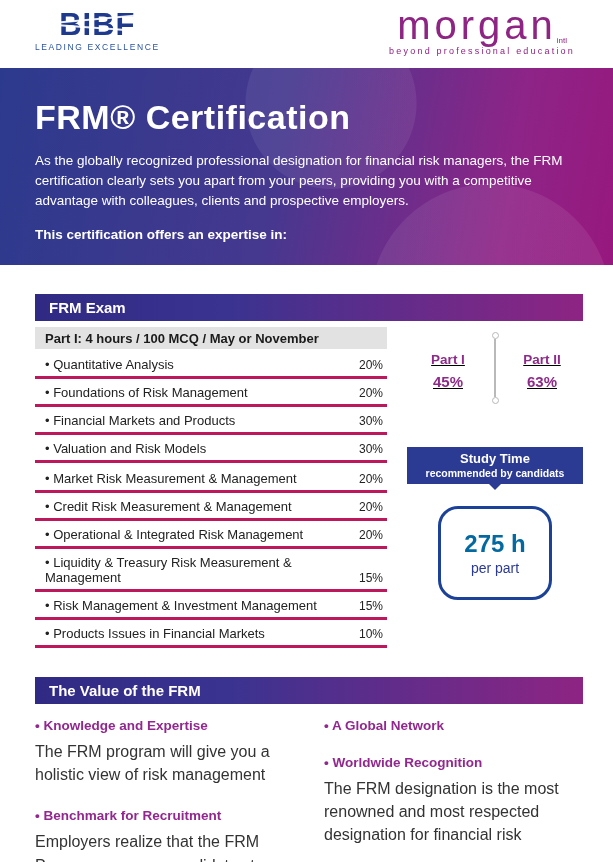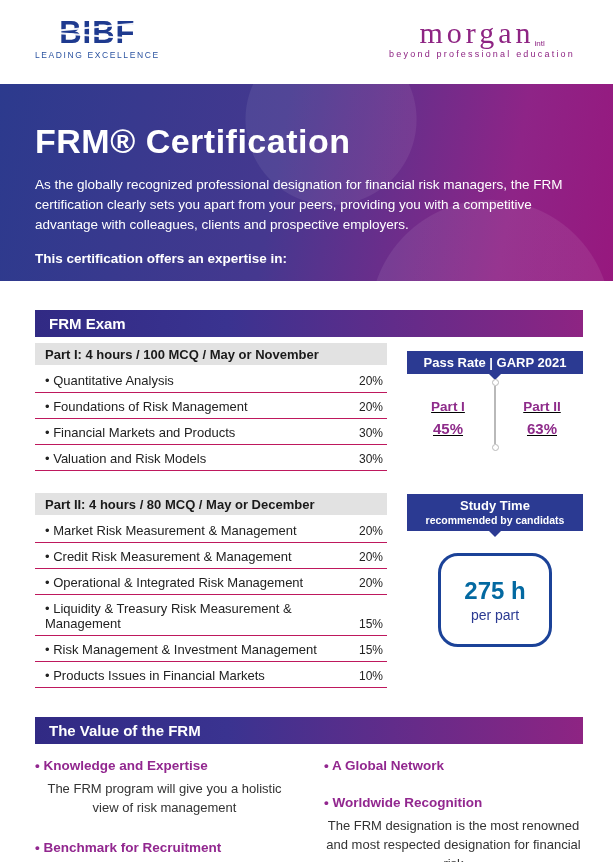--- a/index.html
+++ b/index.html
@@ -1,33 +1,33 @@
 <!DOCTYPE html>
 <html><head>
 <meta charset="utf-8">
 <style>
   html,body { margin:0; padding:0; background:#ffffff; }
   body { font-family:"Liberation Sans", sans-serif; }
   .page { position:relative; width:613px; height:862px; background:#ffffff; overflow:hidden; }
 
   
-  .top-header { height:84px; display:flex; justify-content:space-between; align-items:center; padding:0 38px 8px 35px; box-sizing:border-box; }
+  .top-header { height:68px; display:flex; justify-content:space-between; align-items:center; padding:0 38px 8px 35px; box-sizing:border-box; }
   .bibf-logo { position:relative; text-align:center; }
   .bibf-word { font-size:31px; font-weight:bold; color:#1e3a8f; letter-spacing:1px; line-height:1; font-family:"Liberation Sans", sans-serif; }
   .bibf-streak { position:absolute; left:-8px; right:-8px; height:2px; background:#ffffff; opacity:.9; }
   .bibf-streak.s1 { top:9px; transform:rotate(-5deg); }
   .bibf-streak.s2 { top:18px; transform:rotate(4deg); }
   .bibf-tagline { font-size:8.5px; color:#2a52a0; letter-spacing:1.6px; margin-top:2px;text-align:center; }
   .morgan-logo { text-align:center; }
-  .morgan-word { font-size:30px; color:#8e2483; letter-spacing:4px; font-weight:400; line-height:1;font-family:Liberation Serif, serif; }
+  .morgan-word { font-size:40px; color:#8e2483; letter-spacing:4px; font-weight:400; line-height:1; }
   .morgan-suffix { font-size:8px; color:#8e2483; vertical-align:bottom; letter-spacing:0; }
   .morgan-tagline { font-size:9px; color:#8e2483; letter-spacing:2.2px; margin-top:1px; }
 
   
-  .hero { position:relative; height:197px; box-sizing:border-box; padding:32px 35px 0 35px; color:#ffffff;
+  .hero { position:relative; height:197px; box-sizing:border-box; padding:24px 35px 0 35px; color:#ffffff;
           background:
             radial-gradient(circle at 54% 18%, rgba(255,255,255,0.07) 0 85px, rgba(255,255,255,0) 86px),
             radial-gradient(circle at 80% 120%, rgba(255,255,255,0.08) 0 120px, rgba(255,255,255,0) 121px),
             linear-gradient(100deg, #2c3a8d 0%, #45388f 45%, #8e2487 82%, #97187e 100%); }
   .hero-title { font-size:34px; font-weight:bold; margin:6px 0 14px 0; letter-spacing:0.5px; }
   .hero-para { font-size:13.5px; font-weight:400; line-height:1.48; max-width:560px; margin:0 0 14px 0; }
   .hero-expertise { font-size:13.5px; font-weight:600; line-height:1.45; max-width:570px; }
 
   
   .content { padding:0 30px 0 35px; }
@@ -35,21 +35,21 @@
                  background:linear-gradient(90deg, #312a84 0%, #3a3390 35%, #8e2483 100%); }
 
   
   .exam-flex { display:flex; margin-top:6px; }
   .exam-left { width:352px; }
   .exam-right { flex:1; margin-left:20px; }
 
   .part-bar { background:#e2e2e2; font-size:13px; font-weight:bold; color:#1a1a1a; padding:4px 24px 3px 10px; }
   .part-bar.second { margin-top:22px; }
   .topics { margin-top:2px; }
-  .topic-row { display:flex; justify-content:space-between; align-items:flex-end; border-bottom:1px solid #be185d; padding:6px 2px 4px 10px; }
+  .topic-row { display:flex; justify-content:space-between; align-items:flex-end; border-bottom:3px solid #be185d; padding:6px 2px 4px 10px; }
   .topic-label { font-size:13px; color:#222222; }
   .topic-label::before { content:"•  "; color:#222222; }
   .topic-weight { font-size:12px; color:#222222; padding-right:2px; }
 
   
   .callout-box { position:relative; background:#2b3a92; color:#ffffff; text-align:center; margin-top:8px; }
   .callout-box::after { content:""; position:absolute; left:50%; bottom:-6px; margin-left:-6px; border-left:6px solid transparent; border-right:6px solid transparent; border-top:6px solid #2b3a92; }
   .passrate-box { padding:4px 0; font-size:13px; font-weight:bold; }
   .parts-row { display:flex; align-items:center; justify-content:space-between; margin-top:18px; padding:0 12px; }
   .part-cell { text-align:center; width:58px;text-decoration:underline; }
@@ -66,21 +66,21 @@
   .hours-box { width:108px; height:88px; margin:22px auto 0 auto; border:3.5px solid #1b4298; border-radius:20px; display:flex; flex-direction:column; align-items:center; justify-content:center; }
   .hours-value { font-size:24px; font-weight:bold; color:#0369a1; }
   .hours-per { font-size:14px; color:#2b3a92; margin-top:2px; }
 
   
   .value-flex { display:flex; gap:30px; margin-top:14px; }
   .value-col { flex:1; }
   .value-item { margin-bottom:22px; }
   .value-title { font-size:13.5px; font-weight:bold; color:#92278f; margin-bottom:7px; }
   .value-title::before { content:"• "; }
-  .value-body { font-size:13px; color:#333333; line-height:1.45;text-align:center; }
+  .value-body { font-size:16px; color:#333333; line-height:1.45; }
 </style>
 </head>
 <body>
 
 <div class="page">
 
   <div class="top-header">
     <div class="bibf-logo">
       <div class="bibf-word">BIBF</div>
       <div class="bibf-streak s1"></div>
@@ -123,21 +123,20 @@
           <div class="topic-row">
             <span class="topic-label">Financial Markets and Products</span>
             <span class="topic-weight">30%</span>
           </div>
           <div class="topic-row">
             <span class="topic-label">Valuation and Risk Models</span>
             <span class="topic-weight">30%</span>
           </div>
         </div>
 
-        <div class="part-bar second">Part II: 4 hours / 80 MCQ / May or December</div>
         <div class="topics">
           <div class="topic-row">
             <span class="topic-label">Market Risk Measurement &amp; Management</span>
             <span class="topic-weight">20%</span>
           </div>
           <div class="topic-row">
             <span class="topic-label">Credit Risk Measurement &amp; Management</span>
             <span class="topic-weight">20%</span>
           </div>
           <div class="topic-row">
@@ -155,23 +154,20 @@
           <div class="topic-row">
             <span class="topic-label">Products Issues in Financial Markets</span>
             <span class="topic-weight">10%</span>
           </div>
         </div>
 
       </div>
 
       <div class="exam-right">
 
-        <div class="callout-box passrate-box">
-          <span>Pass Rate | GARP 2021</span>
-        </div>
 
         <div class="parts-row">
           <div class="part-cell">
             <div class="part-label">Part I</div>
             <div class="part-value">45%</div>
           </div>
           <div class="part-divider"></div>
           <div class="part-cell">
             <div class="part-label">Part II</div>
             <div class="part-value">63%</div>

